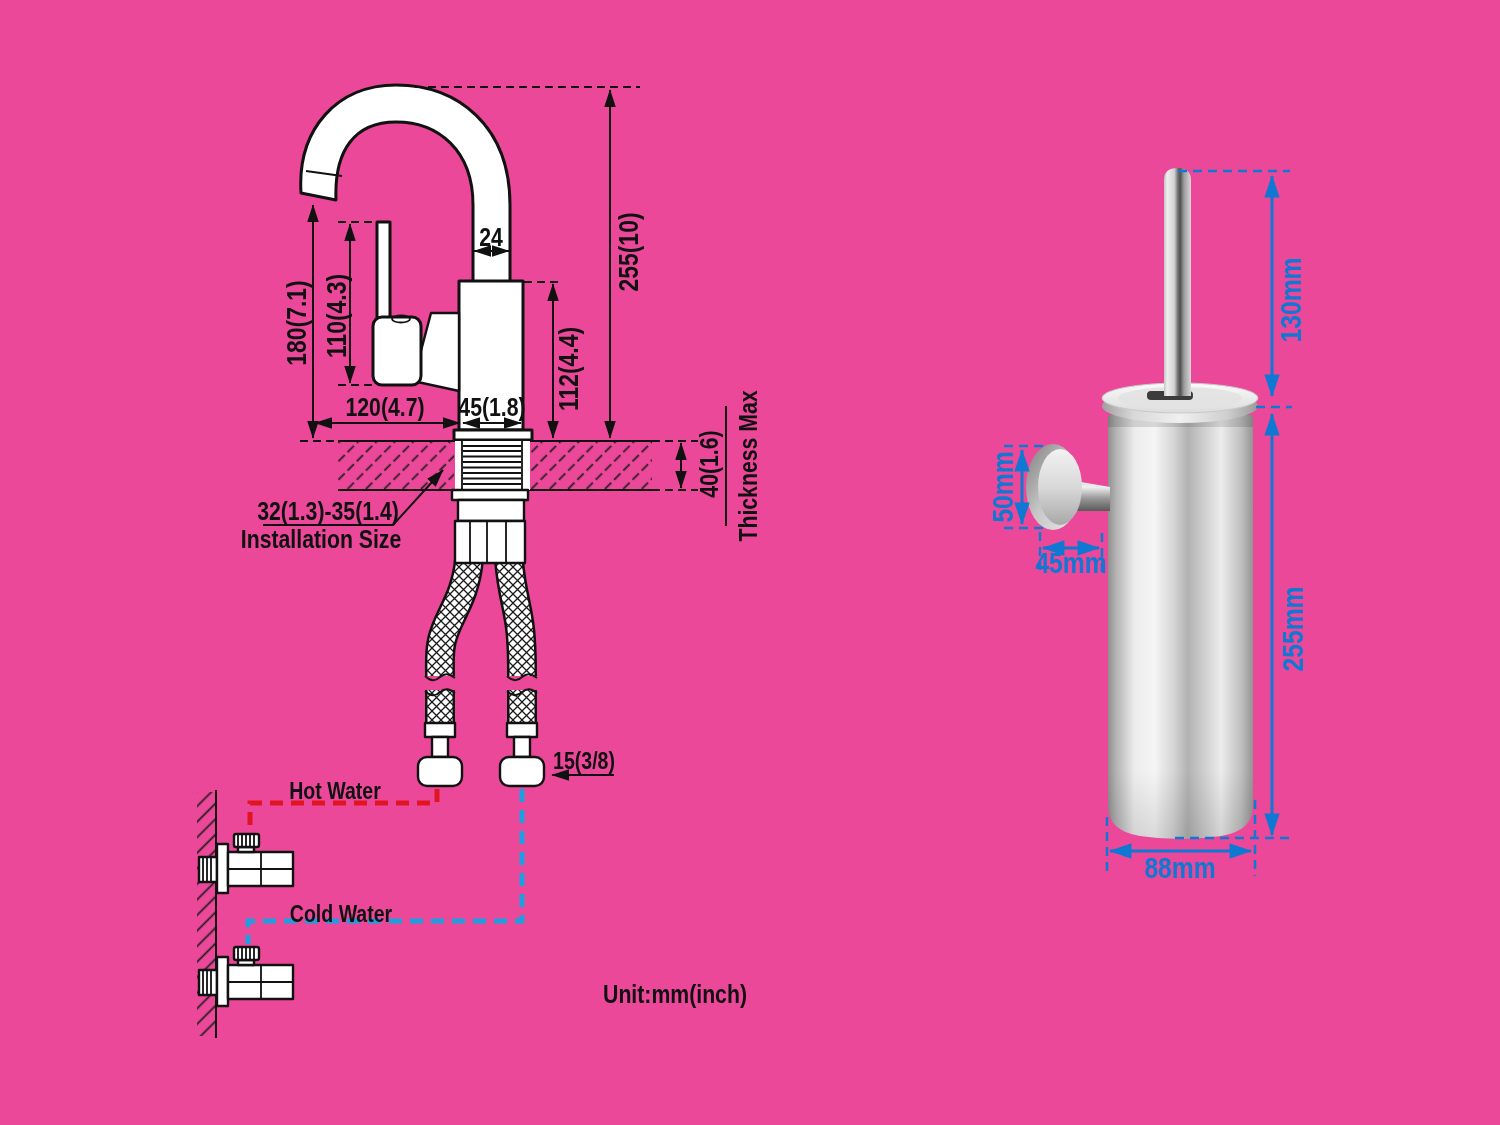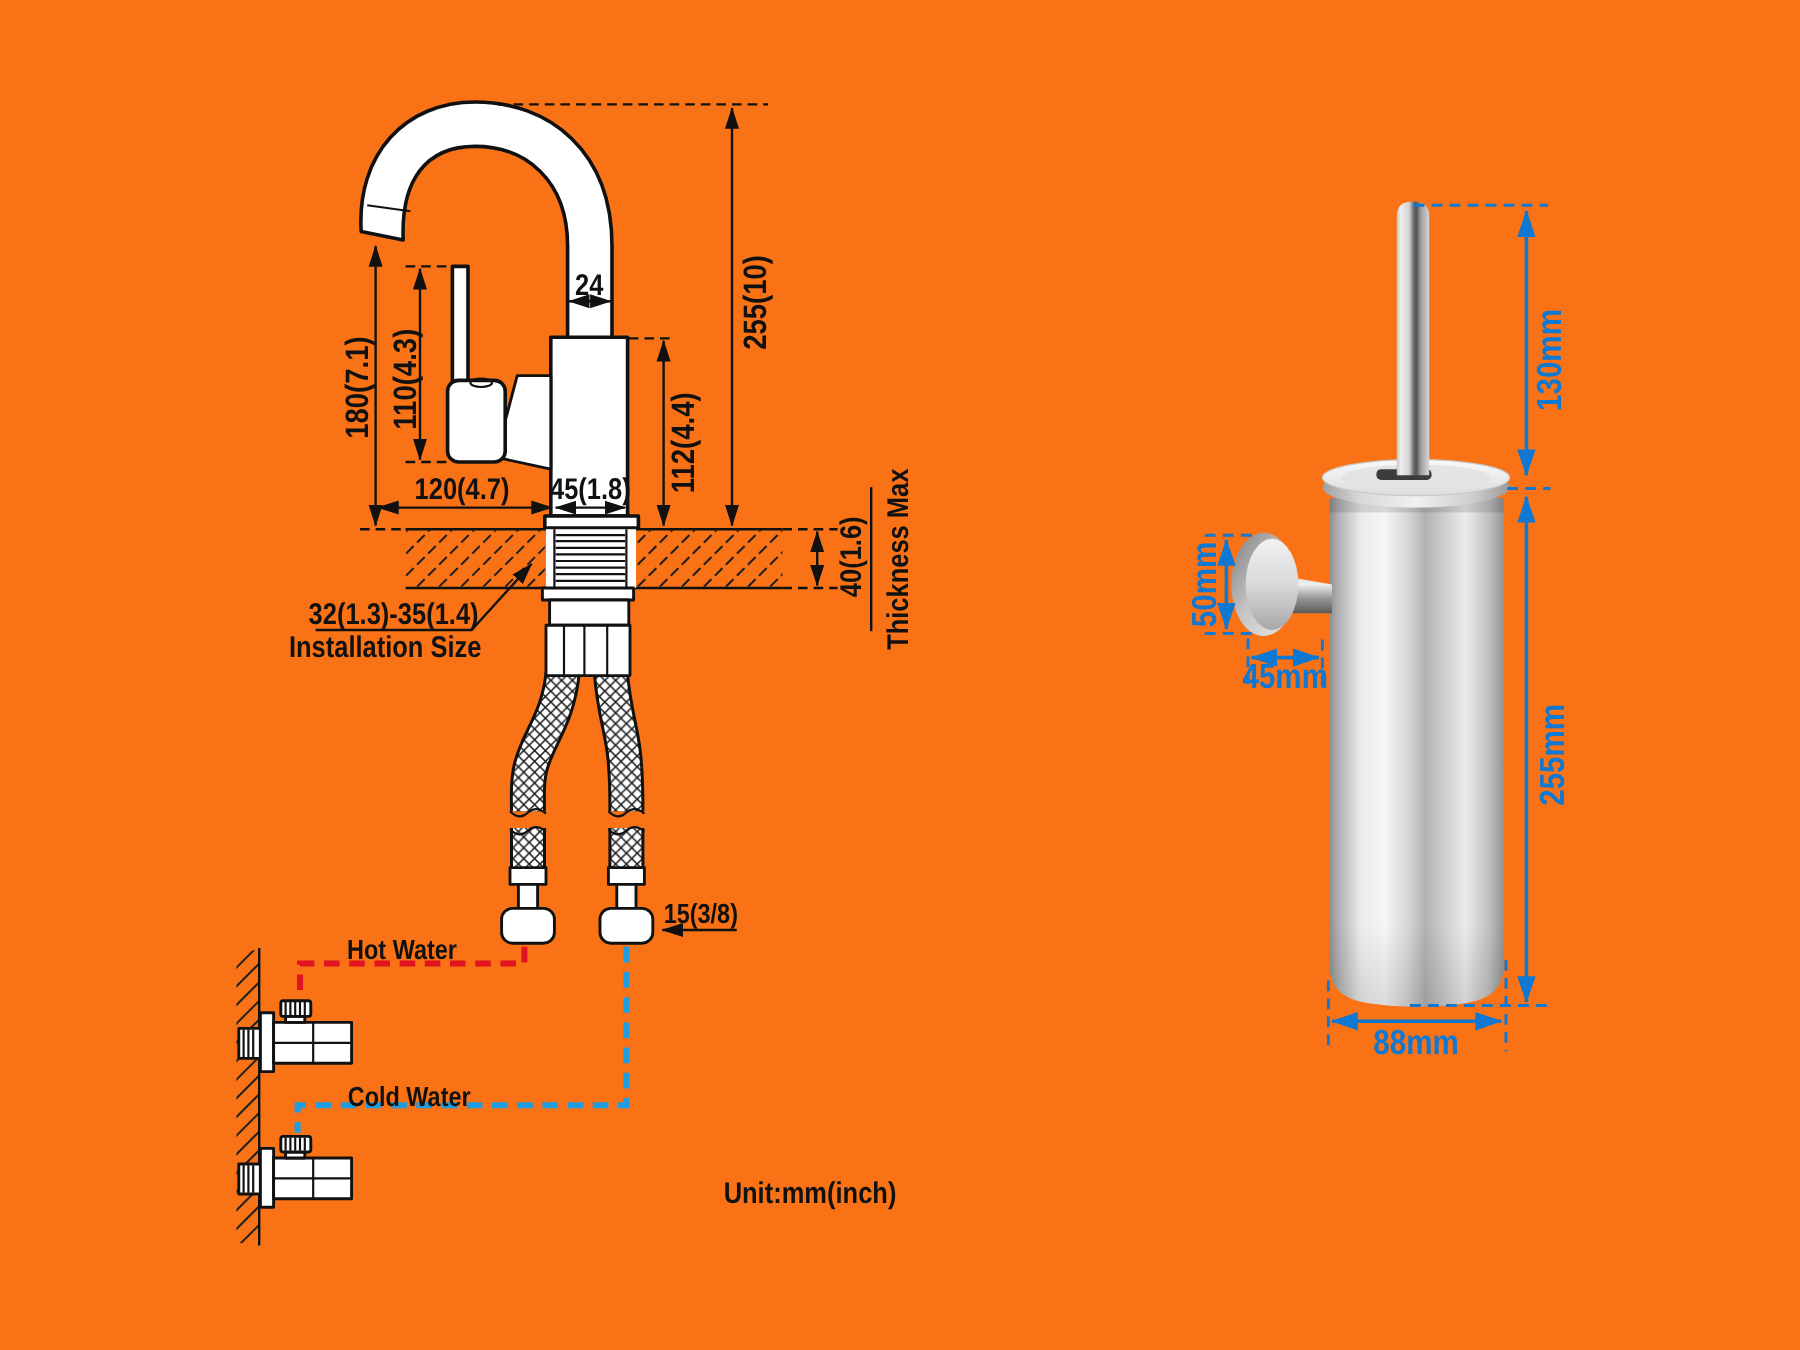--- a/index.html
+++ b/index.html
@@ -1,16 +1,16 @@
 <!DOCTYPE html>
 <html><head>
 <meta charset="utf-8">
 <style>
   html,body{margin:0;padding:0;background:#fff;}
-  .stage{position:relative;width:1500px;height:1125px;background:#f97316;overflow:hidden;
+  .stage{position:relative;width:1500px;height:1125px;background:#ec4899;overflow:hidden;
          font-family:"Liberation Sans", sans-serif;text-align:center;}
   svg{position:absolute;left:0;top:0;}
   .ln{stroke:#111;stroke-width:3;fill:#fff;stroke-linejoin:round;}
   .ln2{stroke:#111;stroke-width:2.4;fill:#fff;stroke-linejoin:round;}
   .thin{stroke:#111;stroke-width:1.8;fill:none;}
   .dim{stroke:#111;stroke-width:2;fill:none;}
   .dimd{stroke:#111;stroke-width:2;fill:none;stroke-dasharray:8 5;}
   .bdim{stroke:#0e78d2;stroke-width:3;fill:none;}
   .bdash{stroke:#0e78d2;stroke-width:2.5;fill:none;stroke-dasharray:9 6;}
   .wline{stroke-width:5;fill:none;stroke-dasharray:13 8;}

